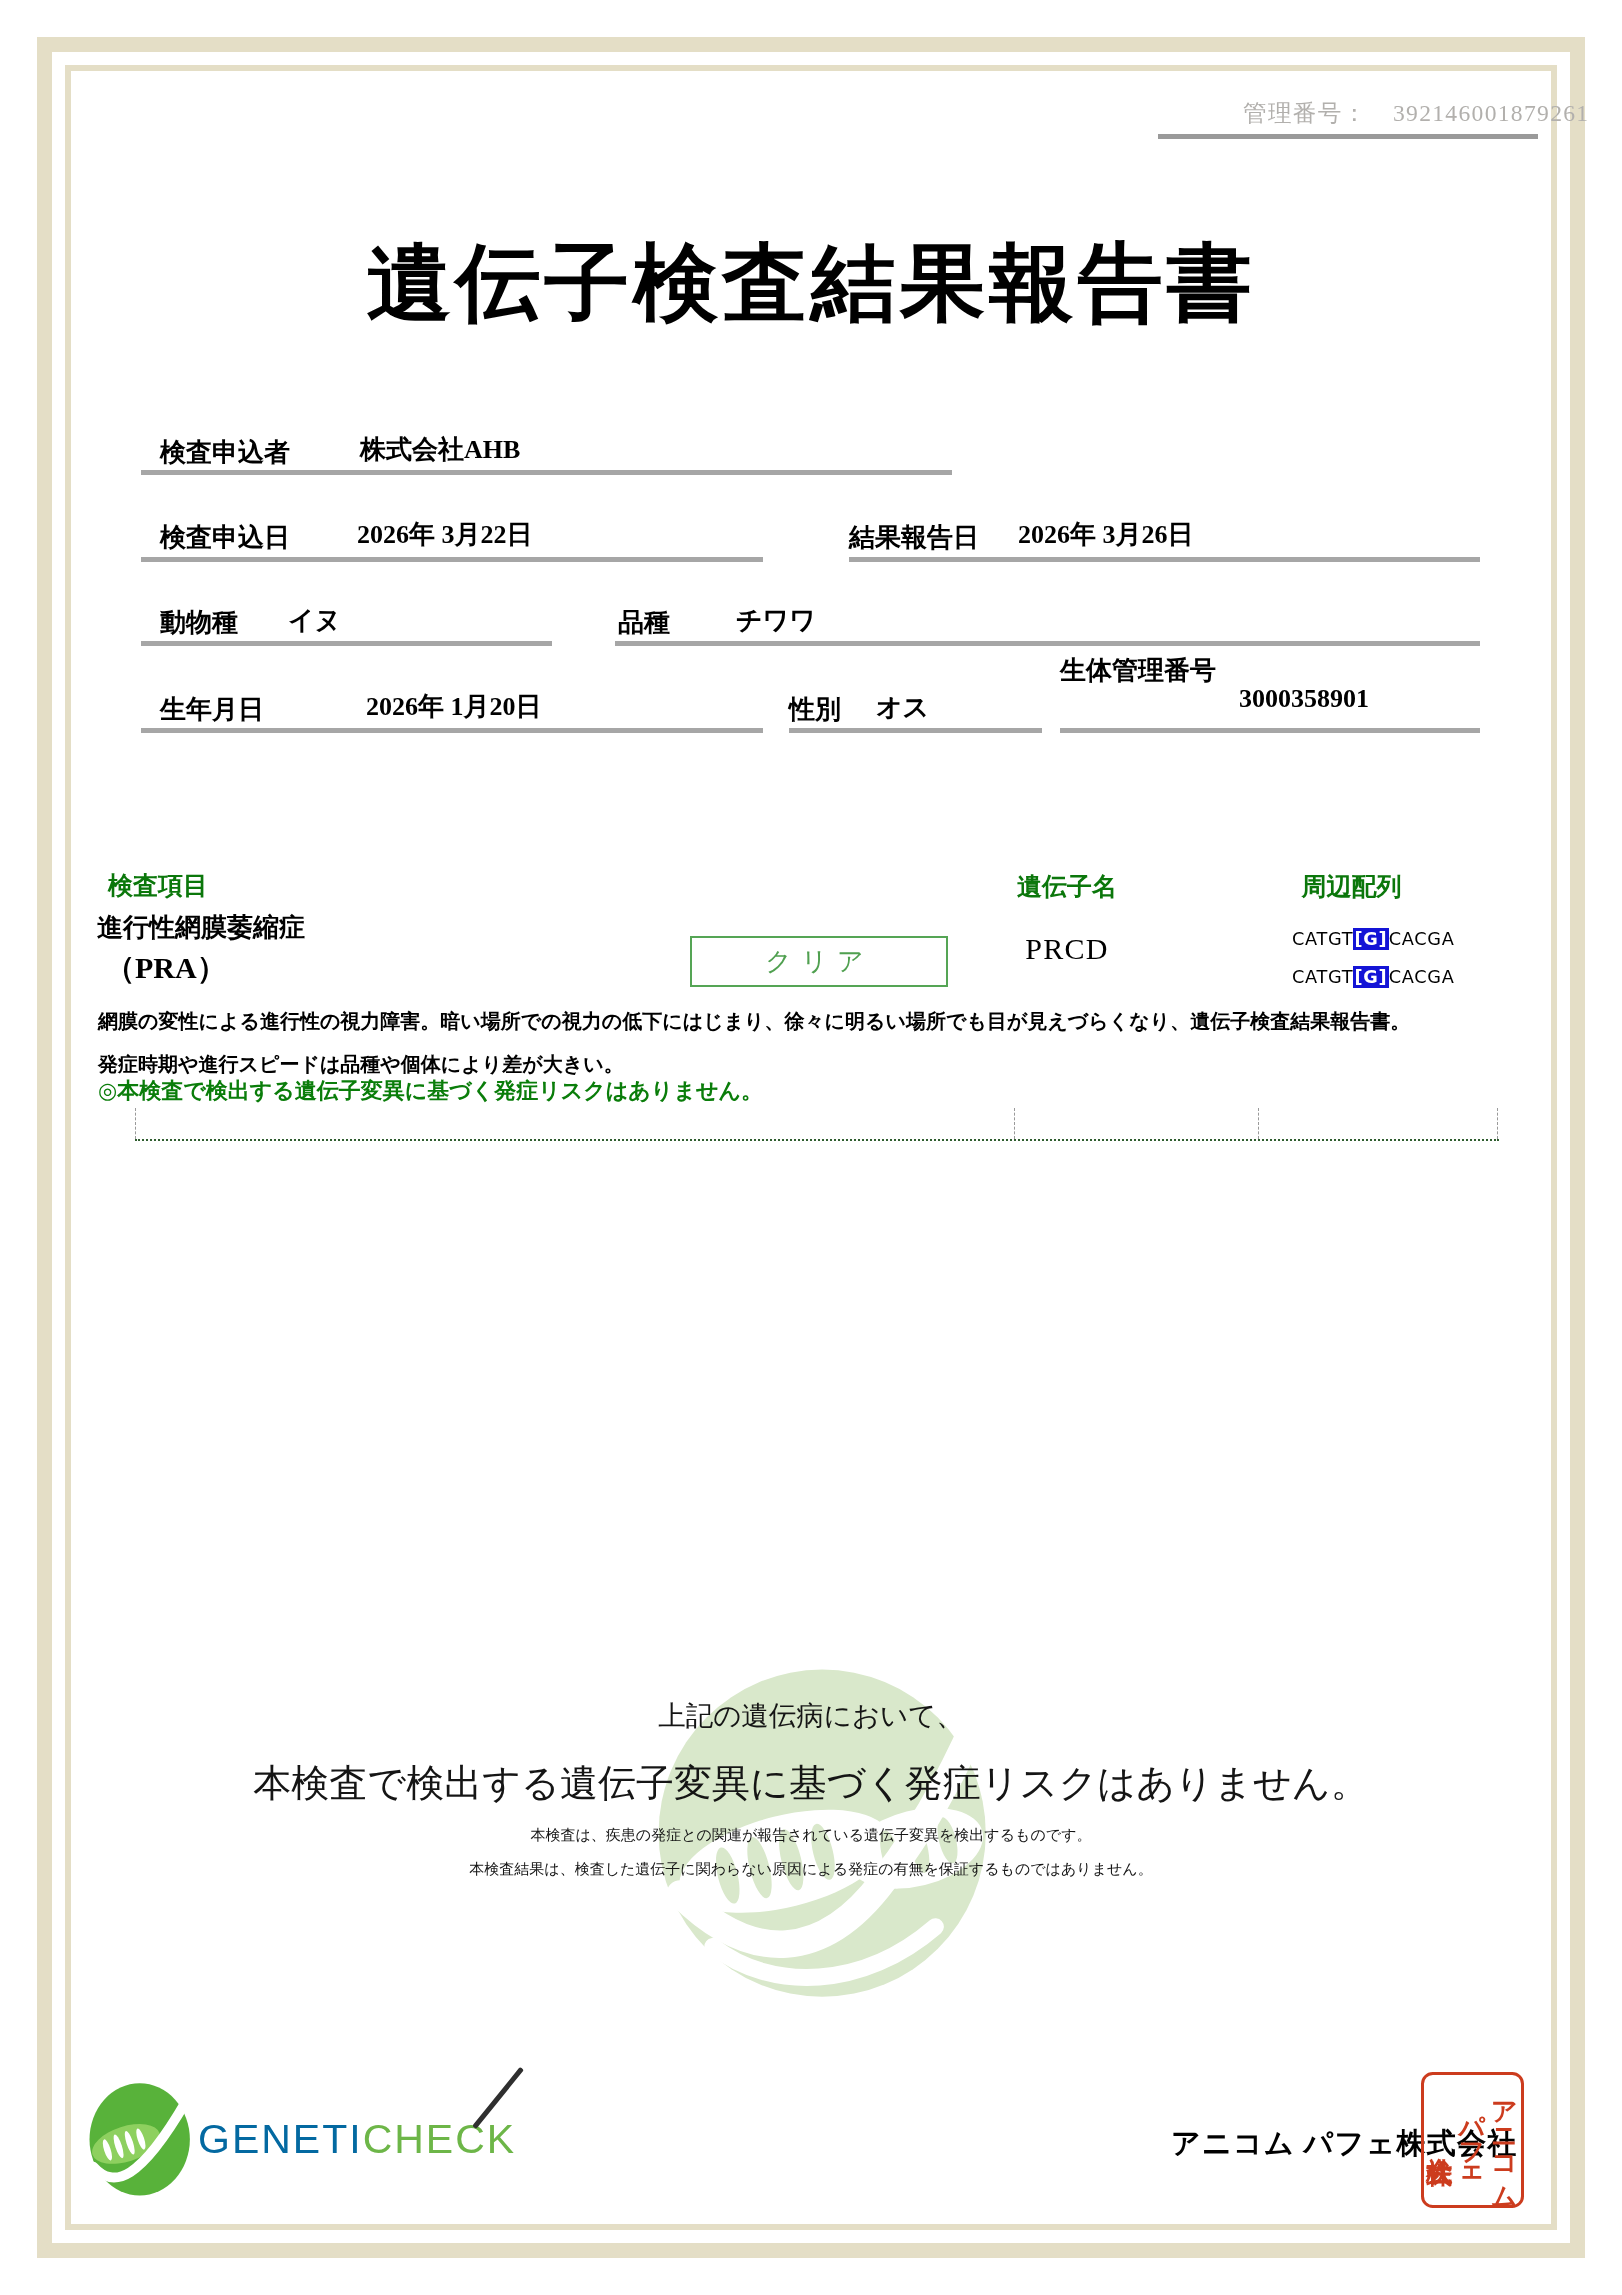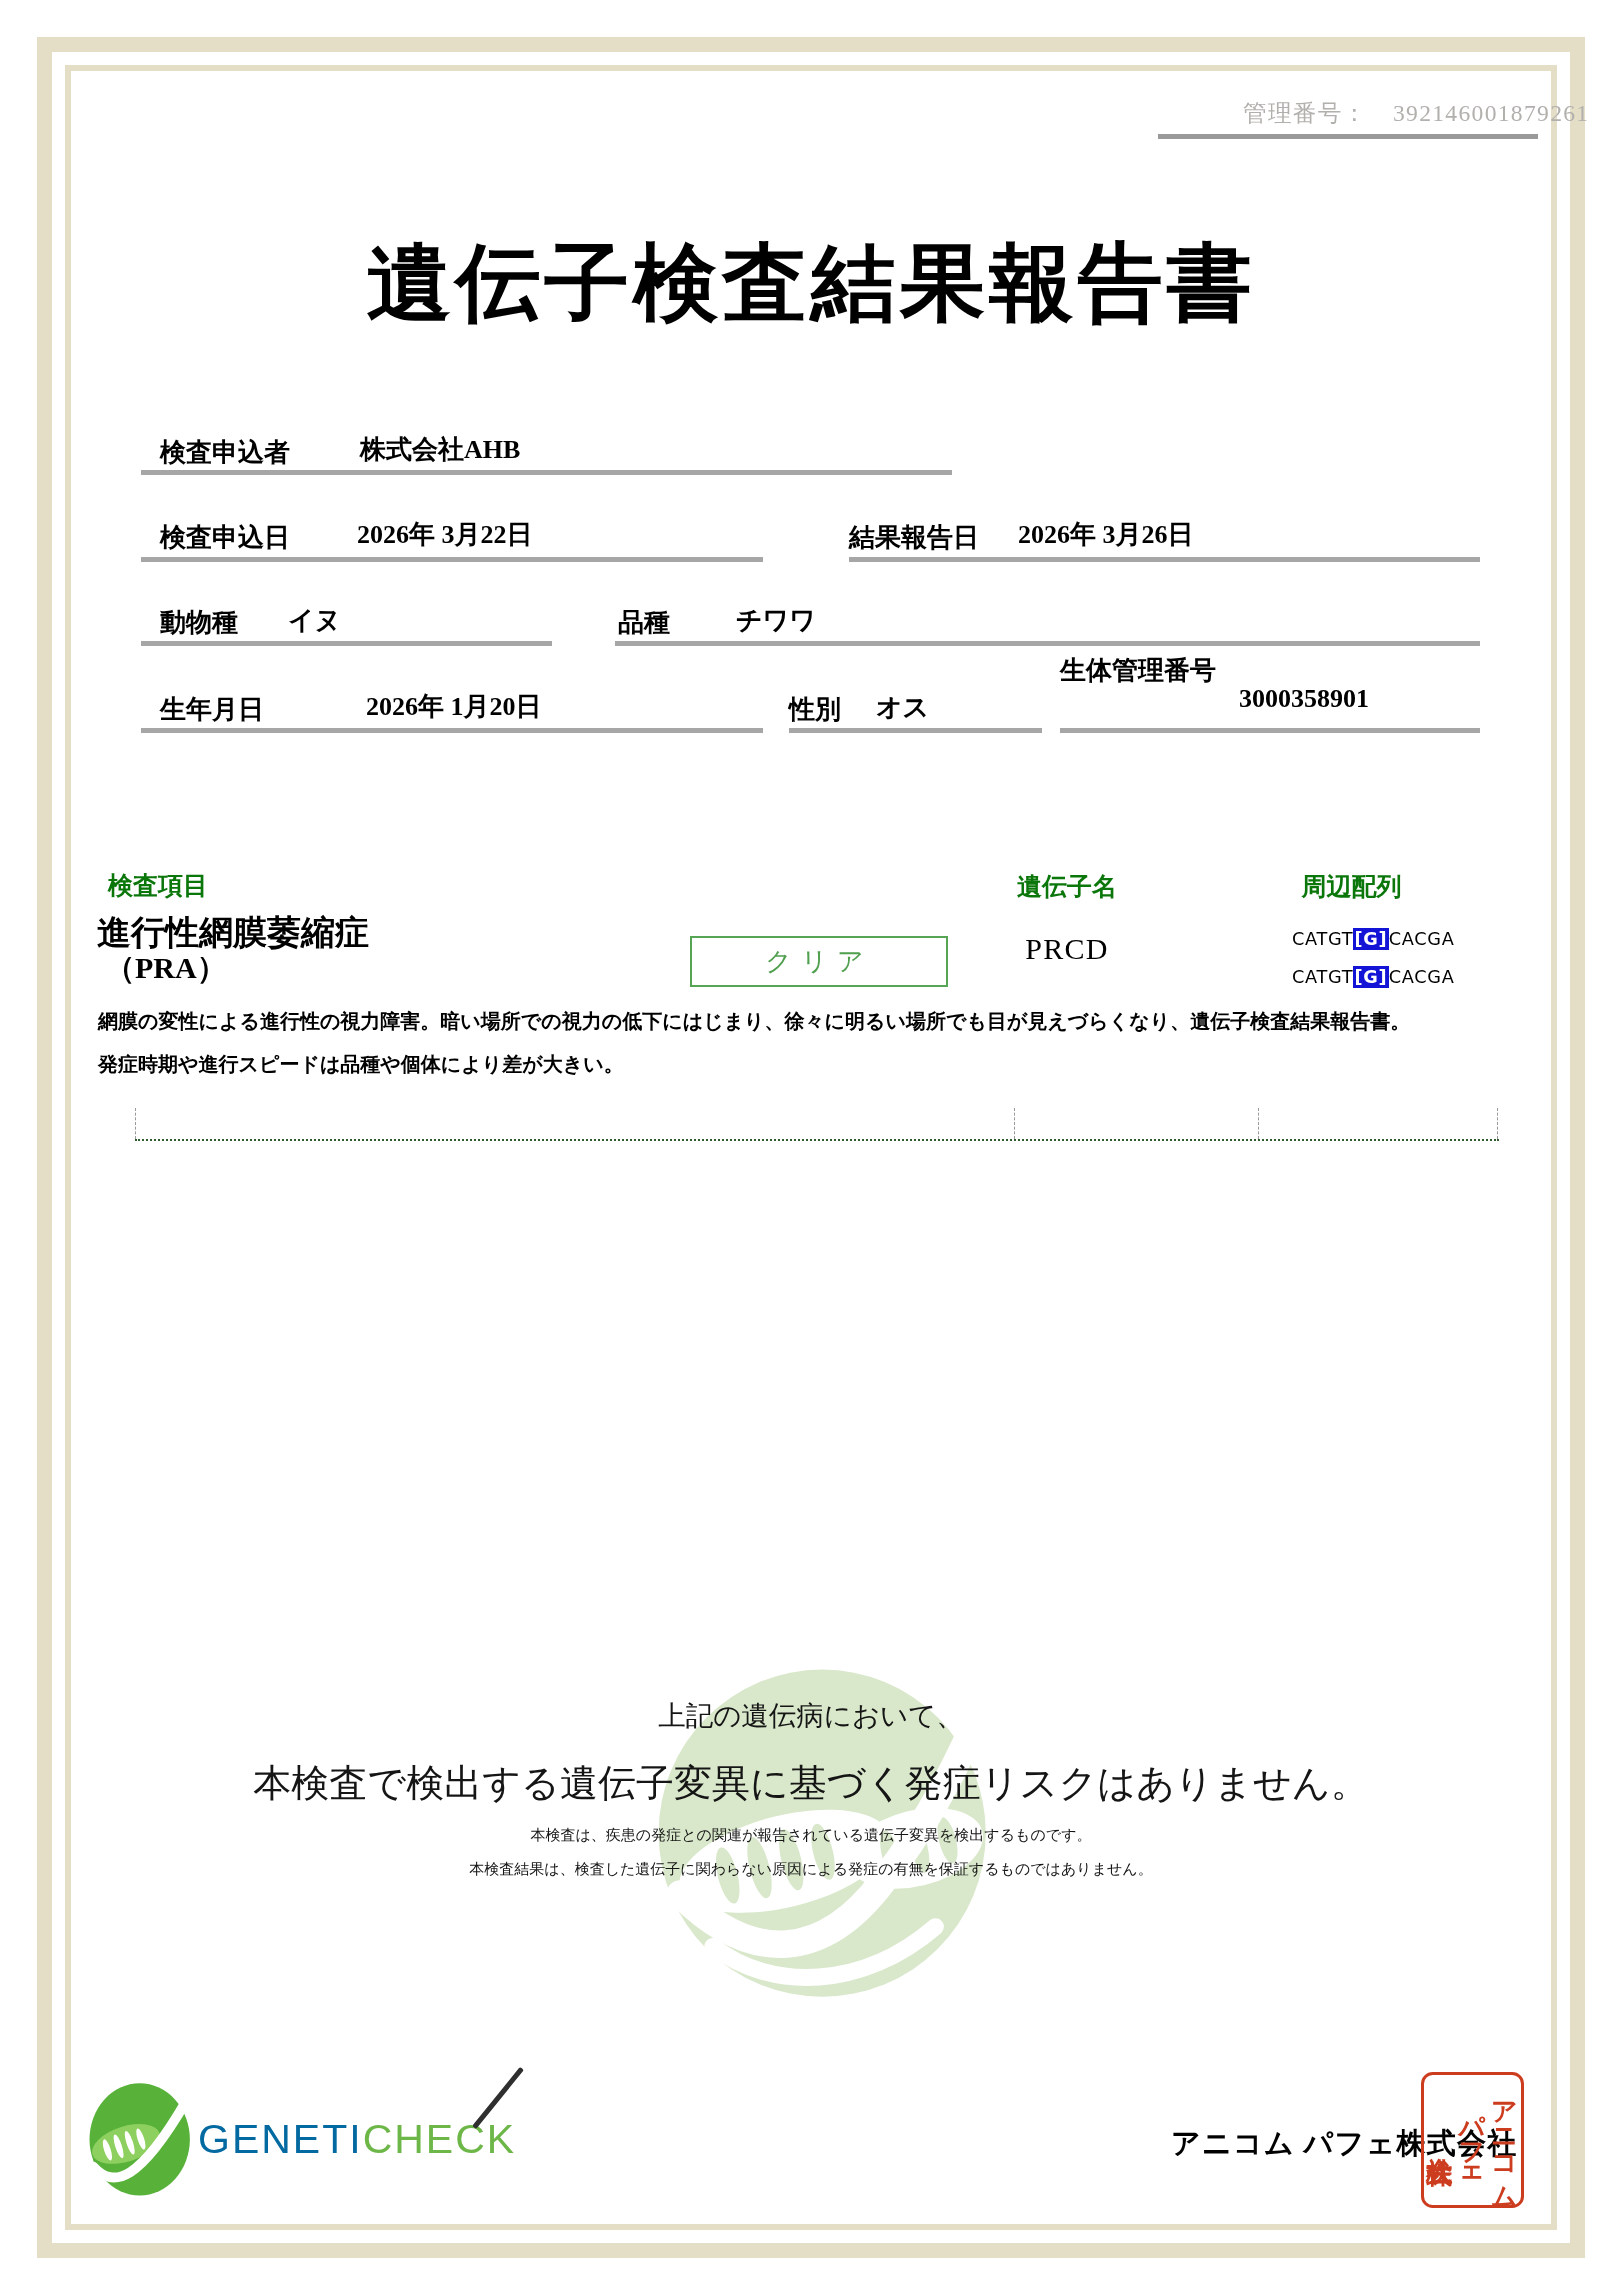--- a/index.html
+++ b/index.html
@@ -10,21 +10,21 @@
   .frame-outer{position:absolute;left:37px;top:37px;right:37px;bottom:37px;
                border:15.7px solid #e4dec6;}
   .frame-inner{position:absolute;left:65px;top:65px;right:65px;bottom:65px;
                border:6.5px solid #e4dec6;}
   .mgmt{font-size:23.6px;color:#b2b0ad;letter-spacing:1.3px;}
   .rule{position:absolute;height:5.2px;background:#a6a6a6;}
   .title{width:100%;text-align:center;font-size:85px;font-weight:bold;letter-spacing:3.9px;}
   .flabel{font-size:26px;font-weight:bold;}
   .fvalue{font-size:26px;font-weight:bold;}
   .glabel{font-size:25px;font-weight:bold;color:#0b770b;}
-  .disease{font-size:34px;font-weight:bold;}
+  .disease{font-size:26px;font-weight:bold;}
   .disease-sub{font-size:30px;font-weight:bold;}
   .result-box{position:absolute;left:690px;top:936px;width:258px;height:51px;
               border:2px solid #55a555;box-sizing:border-box;text-align:center;}
   .result-text{font-size:26px;color:#50a050;letter-spacing:9.2px;line-height:47px;
                font-family:"DejaVu Sans",sans-serif;}
   .gene{font-size:30px;letter-spacing:1.3px;}
   .seq{font-family:"DejaVu Sans",sans-serif;font-size:17.7px;letter-spacing:0.7px;white-space:nowrap;}
   .seq .var{background:#1414d6;color:#ffffff;padding:0.7px 1.3px;font-weight:bold;}
   .desc{font-size:20px;font-weight:bold;line-height:1.0;}
   .risk{font-size:22px;font-weight:bold;color:#0a7d0a;}
@@ -130,20 +130,21 @@
   <div class="abs z1 glabel" style="left:1276px;top:870px;width:151px;text-align:center;">周辺配列</div>
   <div class="abs z1 seq" style="left:1292px;top:929px;">
     <span>CATGT</span><span class="var">[G]</span><span>CACGA</span>
   </div>
   <div class="abs z1 seq" style="left:1292px;top:967px;">
     <span>CATGT</span><span class="var">[G]</span><span>CACGA</span>
   </div>
 
   <div class="abs z1 desc" style="left:98px;top:1011px;width:1433px;">網膜の変性による進行性の視力障害。暗い場所での視力の低下にはじまり、徐々に明るい場所でも目が見えづらくなり、遺伝子検査結果報告書。</div>
   <div class="abs z1 desc" style="left:98px;top:1054px;width:1433px;">発症時期や進行スピードは品種や個体により差が大きい。</div>
+  <div class="abs z1 risk" style="left:98px;top:1076px;">◎本検査で検出する遺伝子変異に基づく発症リスクはありません。</div>
 
   <div class="vdash" style="left:135px;"></div>
   <div class="vdash" style="left:1014px;"></div>
   <div class="vdash" style="left:1258px;"></div>
   <div class="vdash" style="left:1497px;"></div>
   <div class="hdots"></div>
 
   <div class="center-line z1 sum1">上記の遺伝病において、</div>
   <div class="center-line z1 sum2">本検査で検出する遺伝子変異に基づく発症リスクはありません。</div>
   <div class="center-line z1 note note1">本検査は、疾患の発症との関連が報告されている遺伝子変異を検出するものです。</div>

